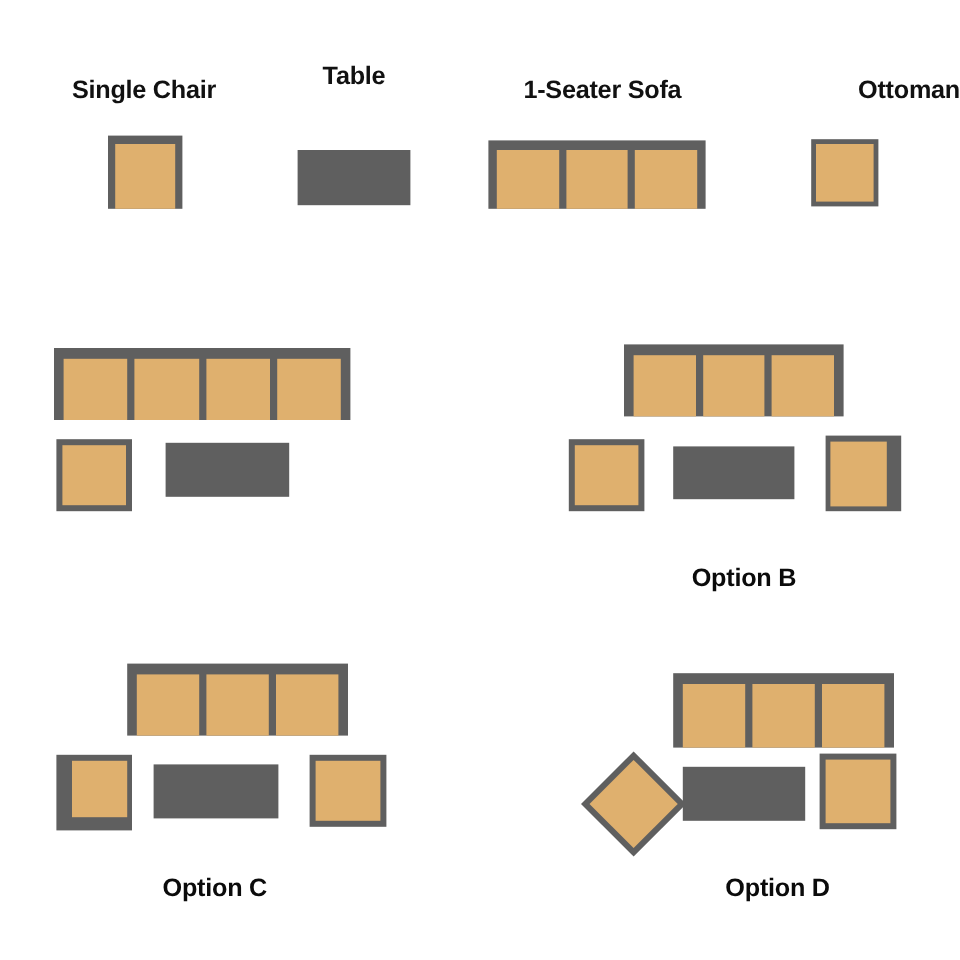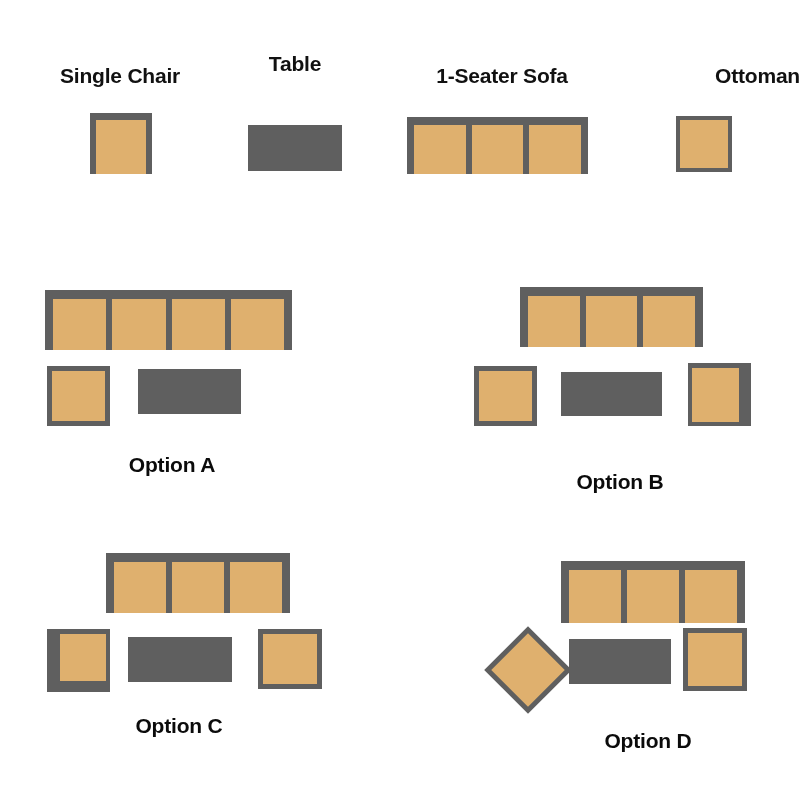--- a/index.html
+++ b/index.html
@@ -114,21 +114,20 @@
     <span class="cushion"></span>
     <span class="cushion"></span>
   </div>
 
   <div class="piece chair-piece" style="left:47px; top:366px; width:63px; height:60px;">
     <span class="cushion" style="left:5px; top:5px; right:5px; bottom:5px;"></span>
   </div>
 
   <div class="piece table-piece" style="left:138px; top:369px; width:103px; height:45px;"></div>
 
-  <div class="option-label" style="left:92px; top:453px; width:160px;">Option A</div>
 
   <div class="piece sofa-piece" style="left:520px; top:287px; width:183px; height:60px; padding:9px 8px 0 8px;">
     <span class="cushion"></span>
     <span class="cushion"></span>
     <span class="cushion"></span>
   </div>
 
   <div class="piece chair-piece" style="left:474px; top:366px; width:63px; height:60px;">
     <span class="cushion" style="left:5px; top:5px; right:5px; bottom:5px;"></span>
   </div>
@@ -150,21 +149,21 @@
   <div class="piece chair-piece" style="left:47px; top:629px; width:63px; height:63px;">
     <span class="cushion" style="left:13px; top:5px; right:4px; bottom:11px;"></span>
   </div>
 
   <div class="piece table-piece" style="left:128px; top:637px; width:104px; height:45px;"></div>
 
   <div class="piece chair-piece" style="left:258px; top:629px; width:64px; height:60px;">
     <span class="cushion" style="left:5px; top:5px; right:5px; bottom:5px;"></span>
   </div>
 
-  <div class="option-label" style="left:99px; top:714px; width:160px;">Option C</div>
+  <div class="option-label" style="left:99px; top:729px; width:160px;">Option C</div>
 
   <div class="piece sofa-piece" style="left:561px; top:561px; width:184px; height:62px; padding:9px 8px 0 8px;">
     <span class="cushion"></span>
     <span class="cushion"></span>
     <span class="cushion"></span>
   </div>
 
   <div class="piece chair-piece rotated-45" style="left:497px; top:639px; width:62px; height:62px;">
     <span class="cushion" style="left:5px; top:5px; right:5px; bottom:5px;"></span>
   </div>

